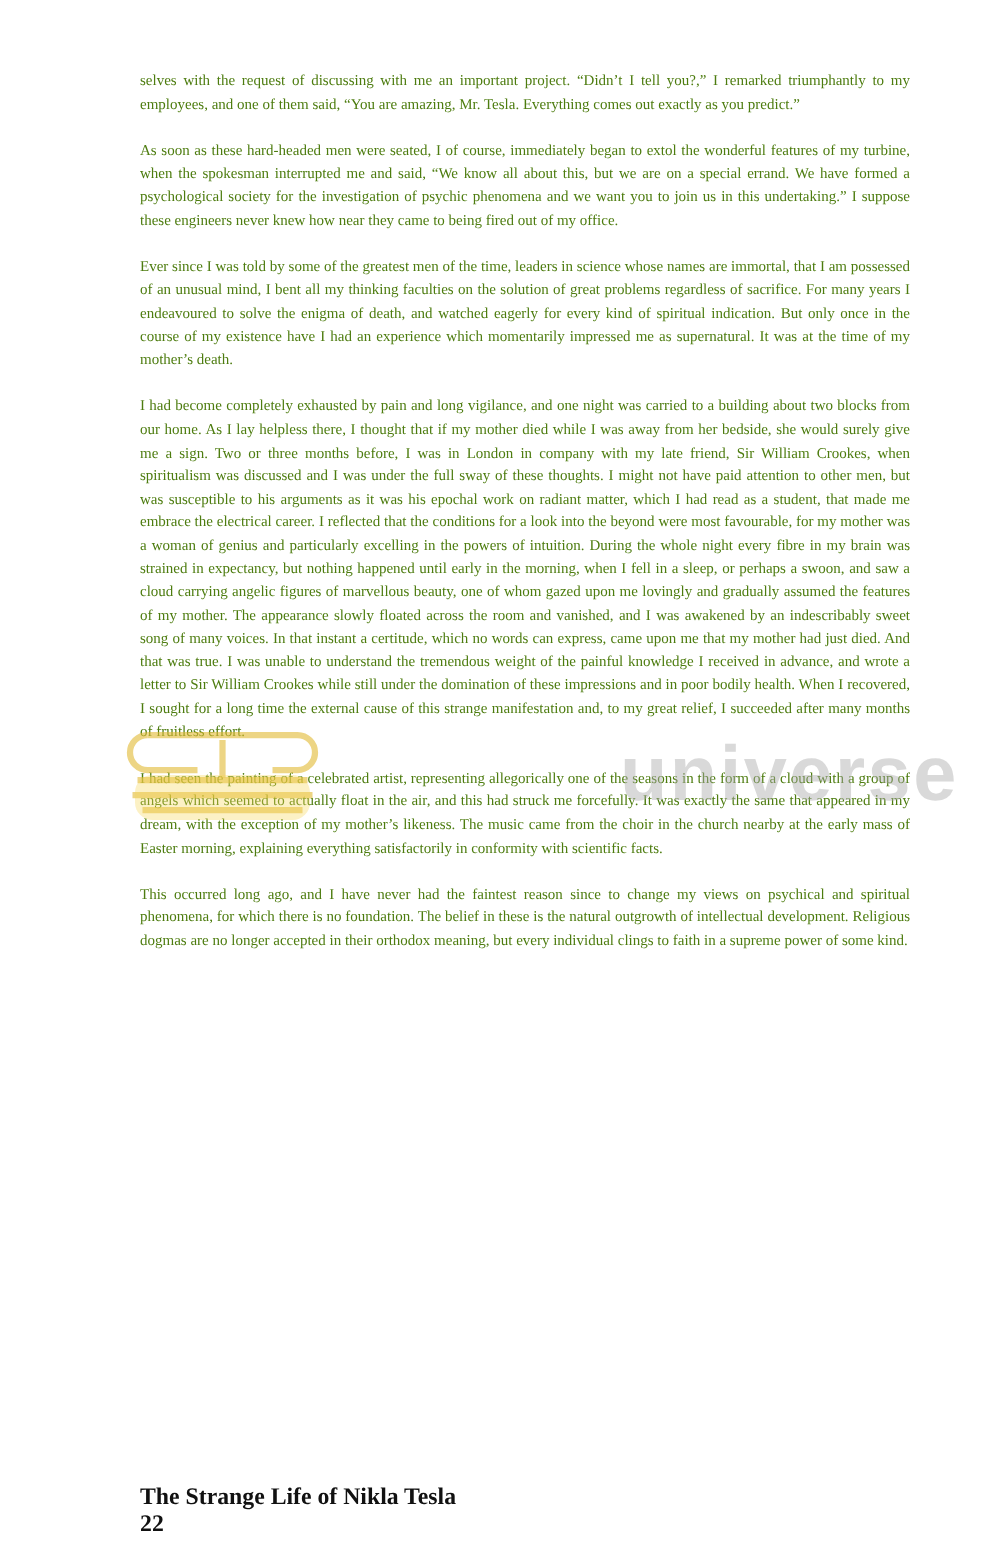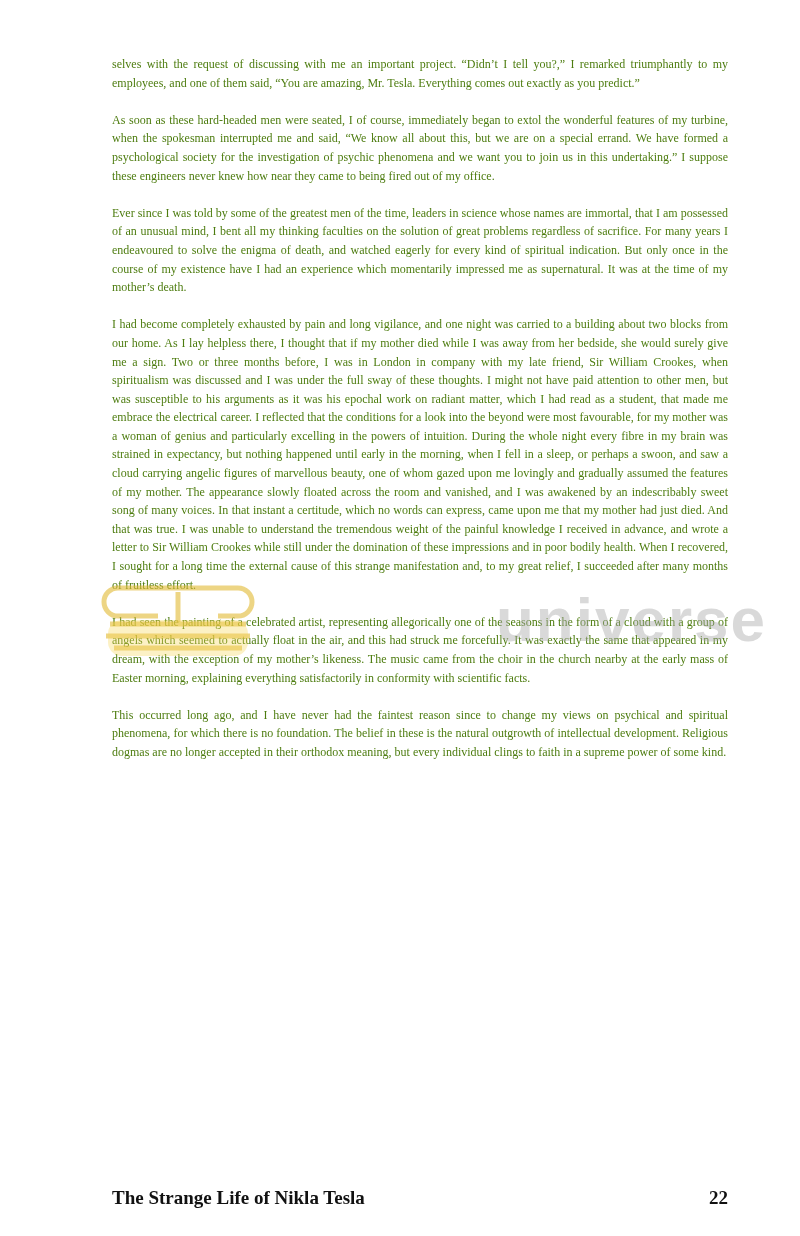--- a/index.html
+++ b/index.html
@@ -8,21 +8,21 @@
     position: absolute; left: 112px; top: 55px; width: 616px;
     font-family: "Liberation Serif", "DejaVu Serif", serif;
     font-size: 12px; line-height: 18.6px; color: #4d7c0f;
     text-align: justify;
   }
   .page p { margin: 0 0 18.6px 0; }
   .footer {
     position: absolute; left: 112px; top: 1187px; width: 616px;
     font-family: "Liberation Serif", "DejaVu Serif", serif;
     font-weight: bold; font-size: 19px; color: #111;
-    display: flex; justify-content: space-between;
+    display: flex; justify-content: space-between; flex-direction: column;
   }
   .watermark {
     position: absolute; left: 88px; top: 578px; width: 650px; height: 84px;
     pointer-events: none;
   }
   .wm-logo { position: absolute; left: 0; top: 0; }
   .wm-text1 {
     position: absolute; left: 180px; top: 6px;
     font-family: "Liberation Sans", "DejaVu Sans", sans-serif; font-weight: bold;
     font-size: 62px; letter-spacing: 2px; color: rgba(240, 205, 80, 0.55);

